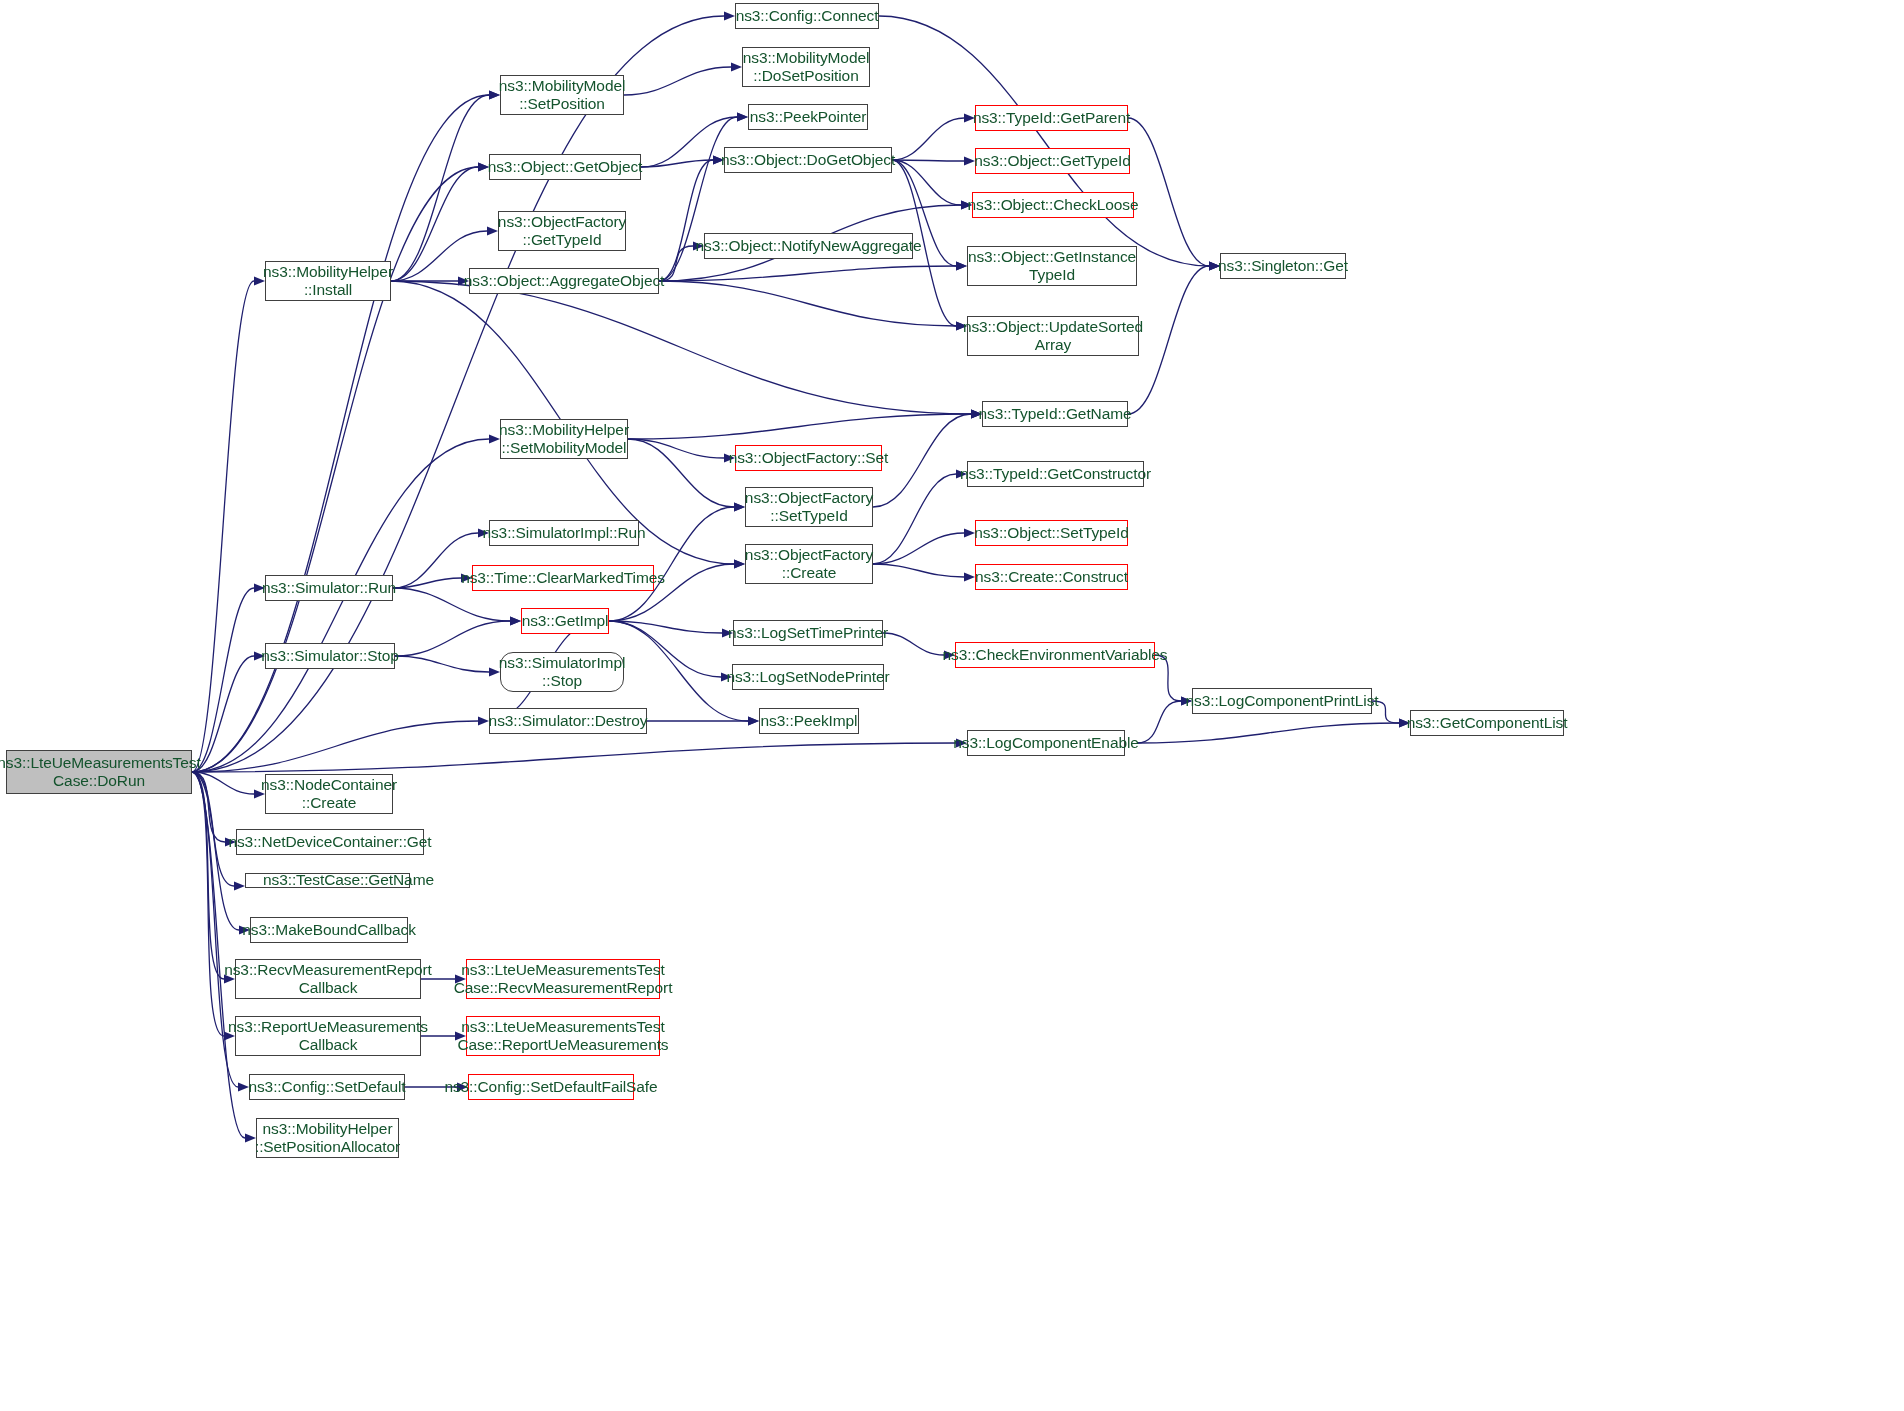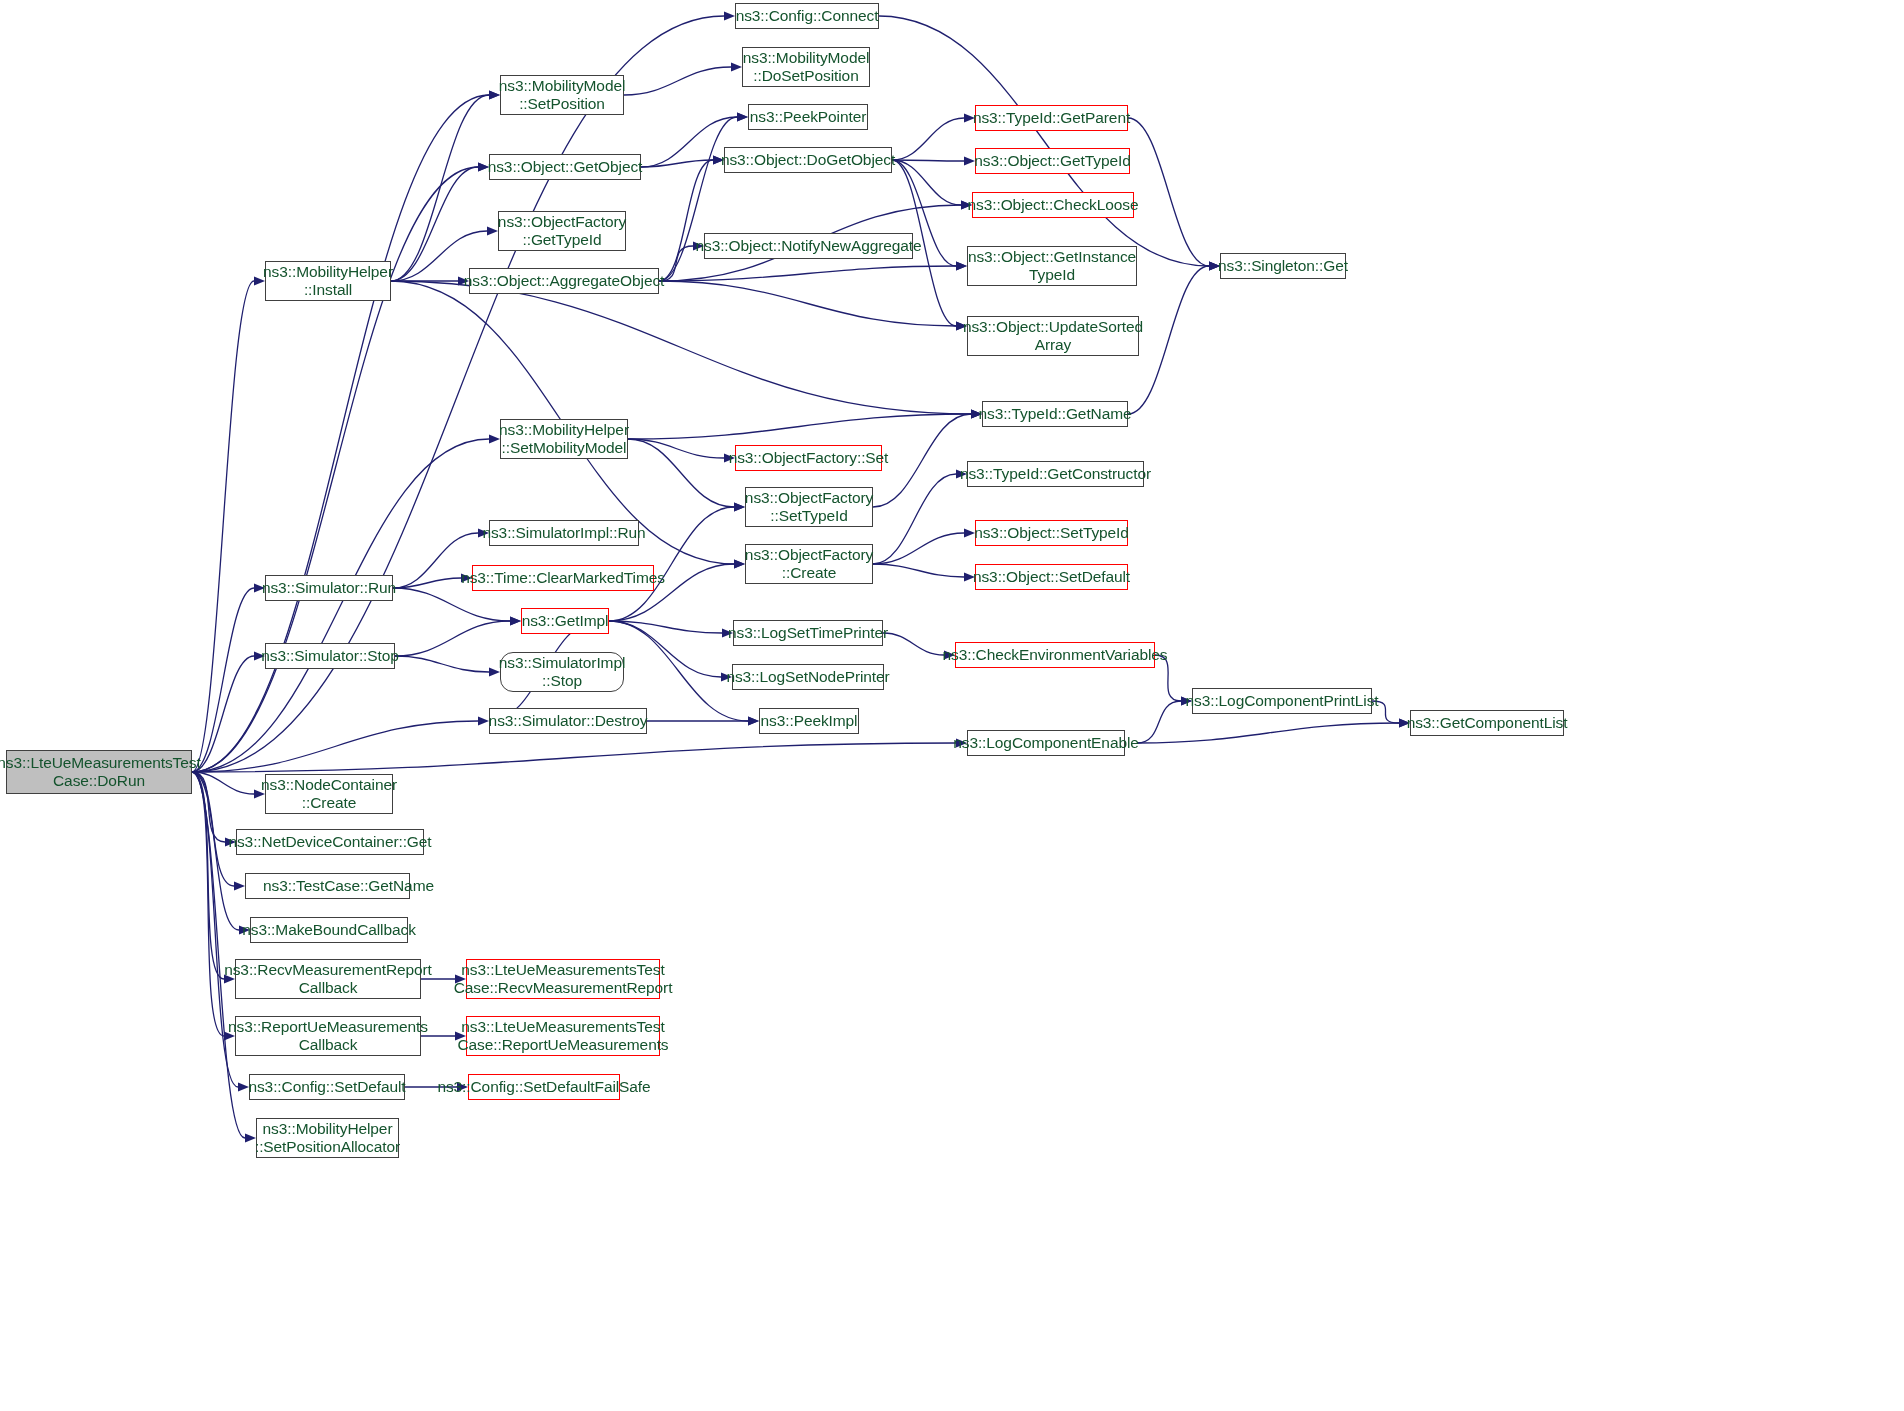--- a/index.html
+++ b/index.html
@@ -229,45 +229,45 @@
 ::SetMobilityModel</div>
       <div class="node red" style="left: 735px; top: 445px; width: 147px; height: 26px;">ns3::ObjectFactory::Set</div>
       <div class="node" style="left: 967px; top: 461px; width: 177px; height: 26px;">ns3::TypeId::GetConstructor</div>
       <div class="node" style="left: 745px; top: 487px; width: 128px; height: 40px;">ns3::ObjectFactory
 ::SetTypeId</div>
       <div class="node" style="left: 489px; top: 520px; width: 150px; height: 26px;">ns3::SimulatorImpl::Run</div>
       <div class="node red" style="left: 975px; top: 520px; width: 153px; height: 26px;">ns3::Object::SetTypeId</div>
       <div class="node" style="left: 745px; top: 544px; width: 128px; height: 40px;">ns3::ObjectFactory
 ::Create</div>
       <div class="node red" style="left: 472px; top: 565px; width: 182px; height: 26px;">ns3::Time::ClearMarkedTimes</div>
-      <div class="node red" style="left: 975px; top: 564px; width: 153px; height: 26px;">ns3::Object::SetDefault</div>
+      <div class="node red" style="left: 975px; top: 564px; width: 153px; height: 26px;">ns3::Create::Construct</div>
       <div class="node" style="left: 265px; top: 575px; width: 128px; height: 26px;">ns3::Simulator::Run</div>
       <div class="node red" style="left: 521px; top: 608px; width: 88px; height: 26px;">ns3::GetImpl</div>
       <div class="node" style="left: 733px; top: 620px; width: 150px; height: 26px;">ns3::LogSetTimePrinter</div>
       <div class="node red" style="left: 955px; top: 642px; width: 200px; height: 26px;">ns3::CheckEnvironmentVariables</div>
       <div class="node" style="left: 265px; top: 643px; width: 130px; height: 26px;">ns3::Simulator::Stop</div>
       <div class="node" style="left: 500px; top: 652px; width: 124px; height: 40px; border-radius: 13px;">ns3::SimulatorImpl
 ::Stop</div>
       <div class="node" style="left: 732px; top: 664px; width: 152px; height: 26px;">ns3::LogSetNodePrinter</div>
       <div class="node" style="left: 1192px; top: 688px; width: 180px; height: 26px;">ns3::LogComponentPrintList</div>
       <div class="node" style="left: 759px; top: 708px; width: 100px; height: 26px;">ns3::PeekImpl</div>
       <div class="node" style="left: 489px; top: 708px; width: 158px; height: 26px;">ns3::Simulator::Destroy</div>
       <div class="node" style="left: 1410px; top: 710px; width: 154px; height: 26px;">ns3::GetComponentList</div>
       <div class="node" style="left: 967px; top: 730px; width: 158px; height: 26px;">ns3::LogComponentEnable</div>
       <div class="node" style="left: 265px; top: 774px; width: 128px; height: 40px;">ns3::NodeContainer
 ::Create</div>
       <div class="node" style="left: 236px; top: 829px; width: 188px; height: 26px;">ns3::NetDeviceContainer::Get</div>
-      <div class="node" style="left: 245px; top: 873px; width: 165px; height: 26px; padding-left: 45px;">ns3::TestCase::GetName</div>
+      <div class="node" style="left: 245px; top: 873px; width: 165px; height: 15px; padding-left: 45px;">ns3::TestCase::GetName</div>
       <div class="node" style="left: 250px; top: 917px; width: 158px; height: 26px;">ns3::MakeBoundCallback</div>
       <div class="node" style="left: 235px; top: 959px; width: 186px; height: 40px;">ns3::RecvMeasurementReport
 Callback</div>
       <div class="node red" style="left: 466px; top: 959px; width: 194px; height: 40px;">ns3::LteUeMeasurementsTest
 Case::RecvMeasurementReport</div>
       <div class="node" style="left: 235px; top: 1016px; width: 186px; height: 40px;">ns3::ReportUeMeasurements
 Callback</div>
       <div class="node red" style="left: 466px; top: 1016px; width: 194px; height: 40px;">ns3::LteUeMeasurementsTest
 Case::ReportUeMeasurements</div>
       <div class="node" style="left: 249px; top: 1074px; width: 156px; height: 26px;">ns3::Config::SetDefault</div>
-      <div class="node red" style="left: 468px; top: 1074px; width: 152px; height: 26px;">ns3::Config::SetDefaultFailSafe</div>
+      <div class="node red" style="left: 468px; top: 1074px; width: 166px; height: 26px;">ns3::Config::SetDefaultFailSafe</div>
       <div class="node" style="left: 256px; top: 1118px; width: 143px; height: 40px;">ns3::MobilityHelper
 ::SetPositionAllocator</div>
     </div>
 </div>
 
 </body></html>

